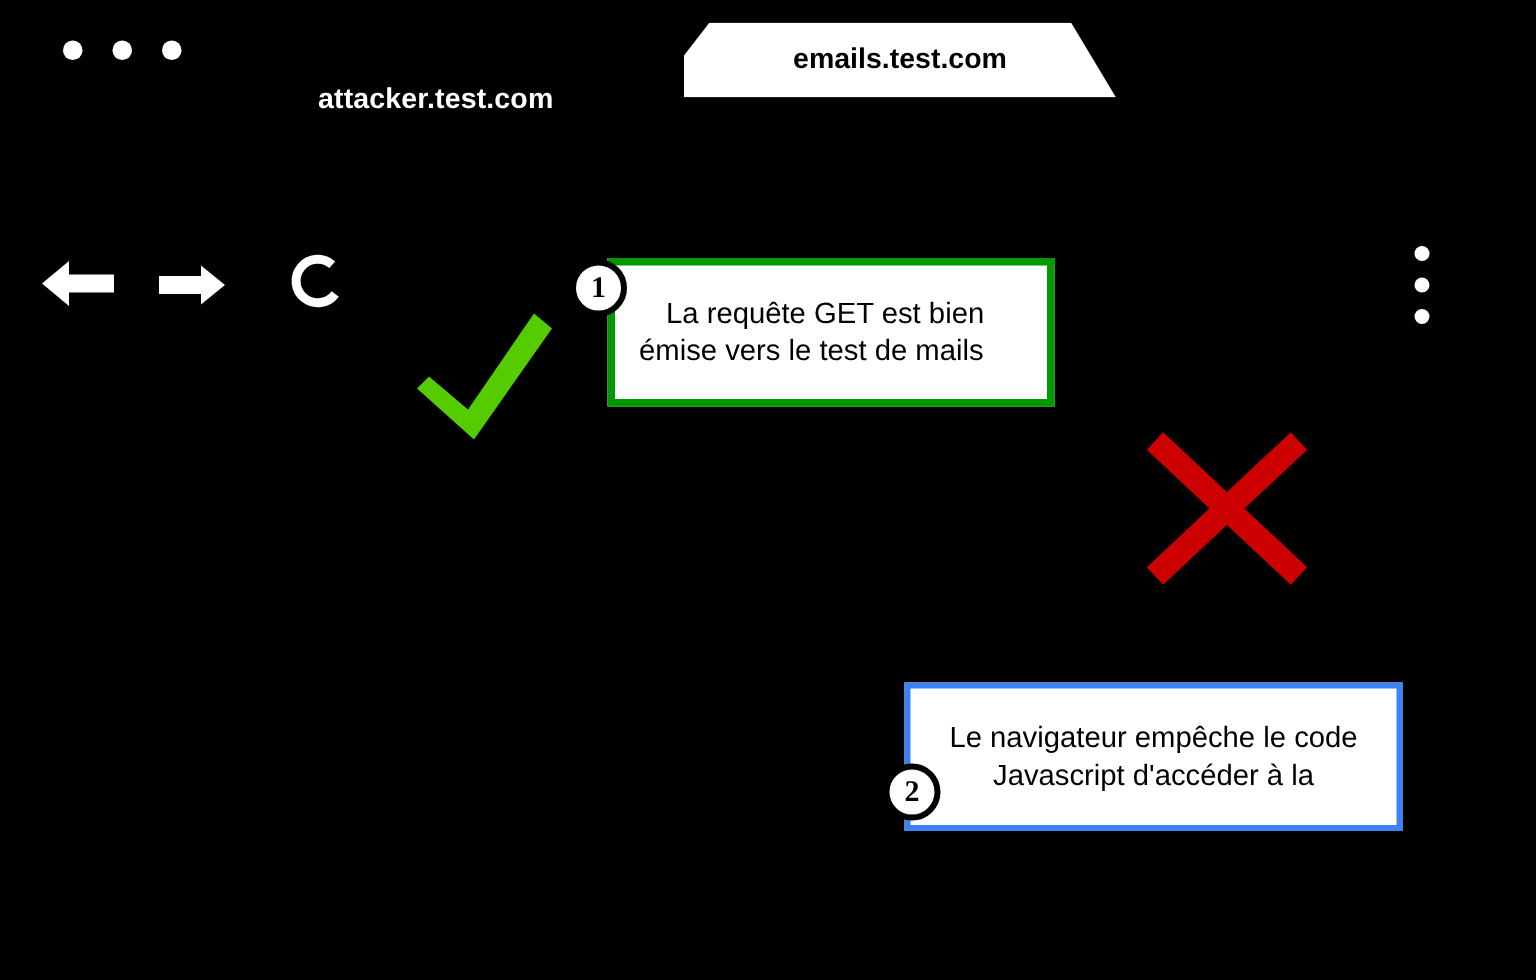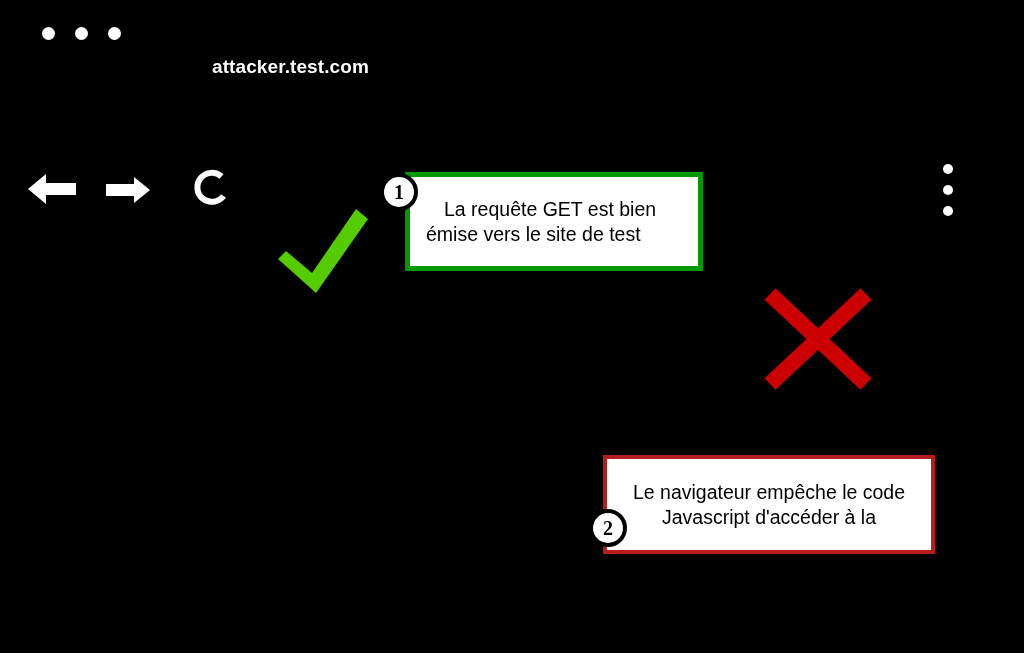--- a/index.html
+++ b/index.html
@@ -138,21 +138,21 @@
     height: 99px;
     border: 5px solid #009900;
     padding: 0 8px 0 16px;
     text-align: left;
   }
   .callout-red {
     left: 603px;
     top: 455px;
     width: 332px;
     height: 99px;
-    border: 4px solid #b91c1c;
+    border: 4px solid #3b82f6;
     padding: 0 6px;
     text-align: center;
   }
   .callout-line { white-space: nowrap; }
   .callout-green .callout-line:first-child { padding-left: 18px; }
 
   .badge {
     position: absolute;
     width: 38px;
     height: 38px;
@@ -179,20 +179,24 @@
   <div class="window-dots">
     <span class="dot"></span>
     <span class="dot"></span>
     <span class="dot"></span>
   </div>
 
   <div class="tab-strip">
 
     <div class="tab-inactive">attacker.test.com</div>
 
+    <div class="tab-active">
+      <div class="tab-shape"></div>
+      <div class="tab-label">emails.test.com</div>
+    </div>
 
   </div>
 
   <div class="nav-bar">
 
     <svg class="nav-icon btn-back" width="52" height="46" viewBox="0 0 52 46">
       <path d="M2 23 L20 8 L20 17 L50 17 L50 29 L20 29 L20 38 Z" fill="#ffffff"></path>
     </svg>
 
     <svg class="nav-icon btn-fwd" width="48" height="36" viewBox="0 0 48 36">
@@ -215,21 +219,21 @@
     <path d="M10 56 L18 48 L44 70 L88 6 L100 16 L48 90 Z" fill="#55CC00"></path>
   </svg>
 
   <svg class="mark-cross" width="120" height="110" viewBox="0 0 120 110">
     <line x1="12" y1="10" x2="108" y2="100" stroke="#CC0000" stroke-width="16"></line>
     <line x1="108" y1="10" x2="12" y2="100" stroke="#CC0000" stroke-width="16"></line>
   </svg>
 
   <div class="callout callout-green">
     <div class="callout-line">La requête GET est bien</div>
-    <div class="callout-line">émise vers le site de test</div>
+    <div class="callout-line">émise vers le test de mails</div>
   </div>
   <div class="badge badge-1">1</div>
 
   <div class="callout callout-red">
     <div class="callout-line">Le navigateur empêche le code</div>
     <div class="callout-line">Javascript d'accéder à la</div>
   </div>
   <div class="badge badge-2">2</div>
 
 </div>

